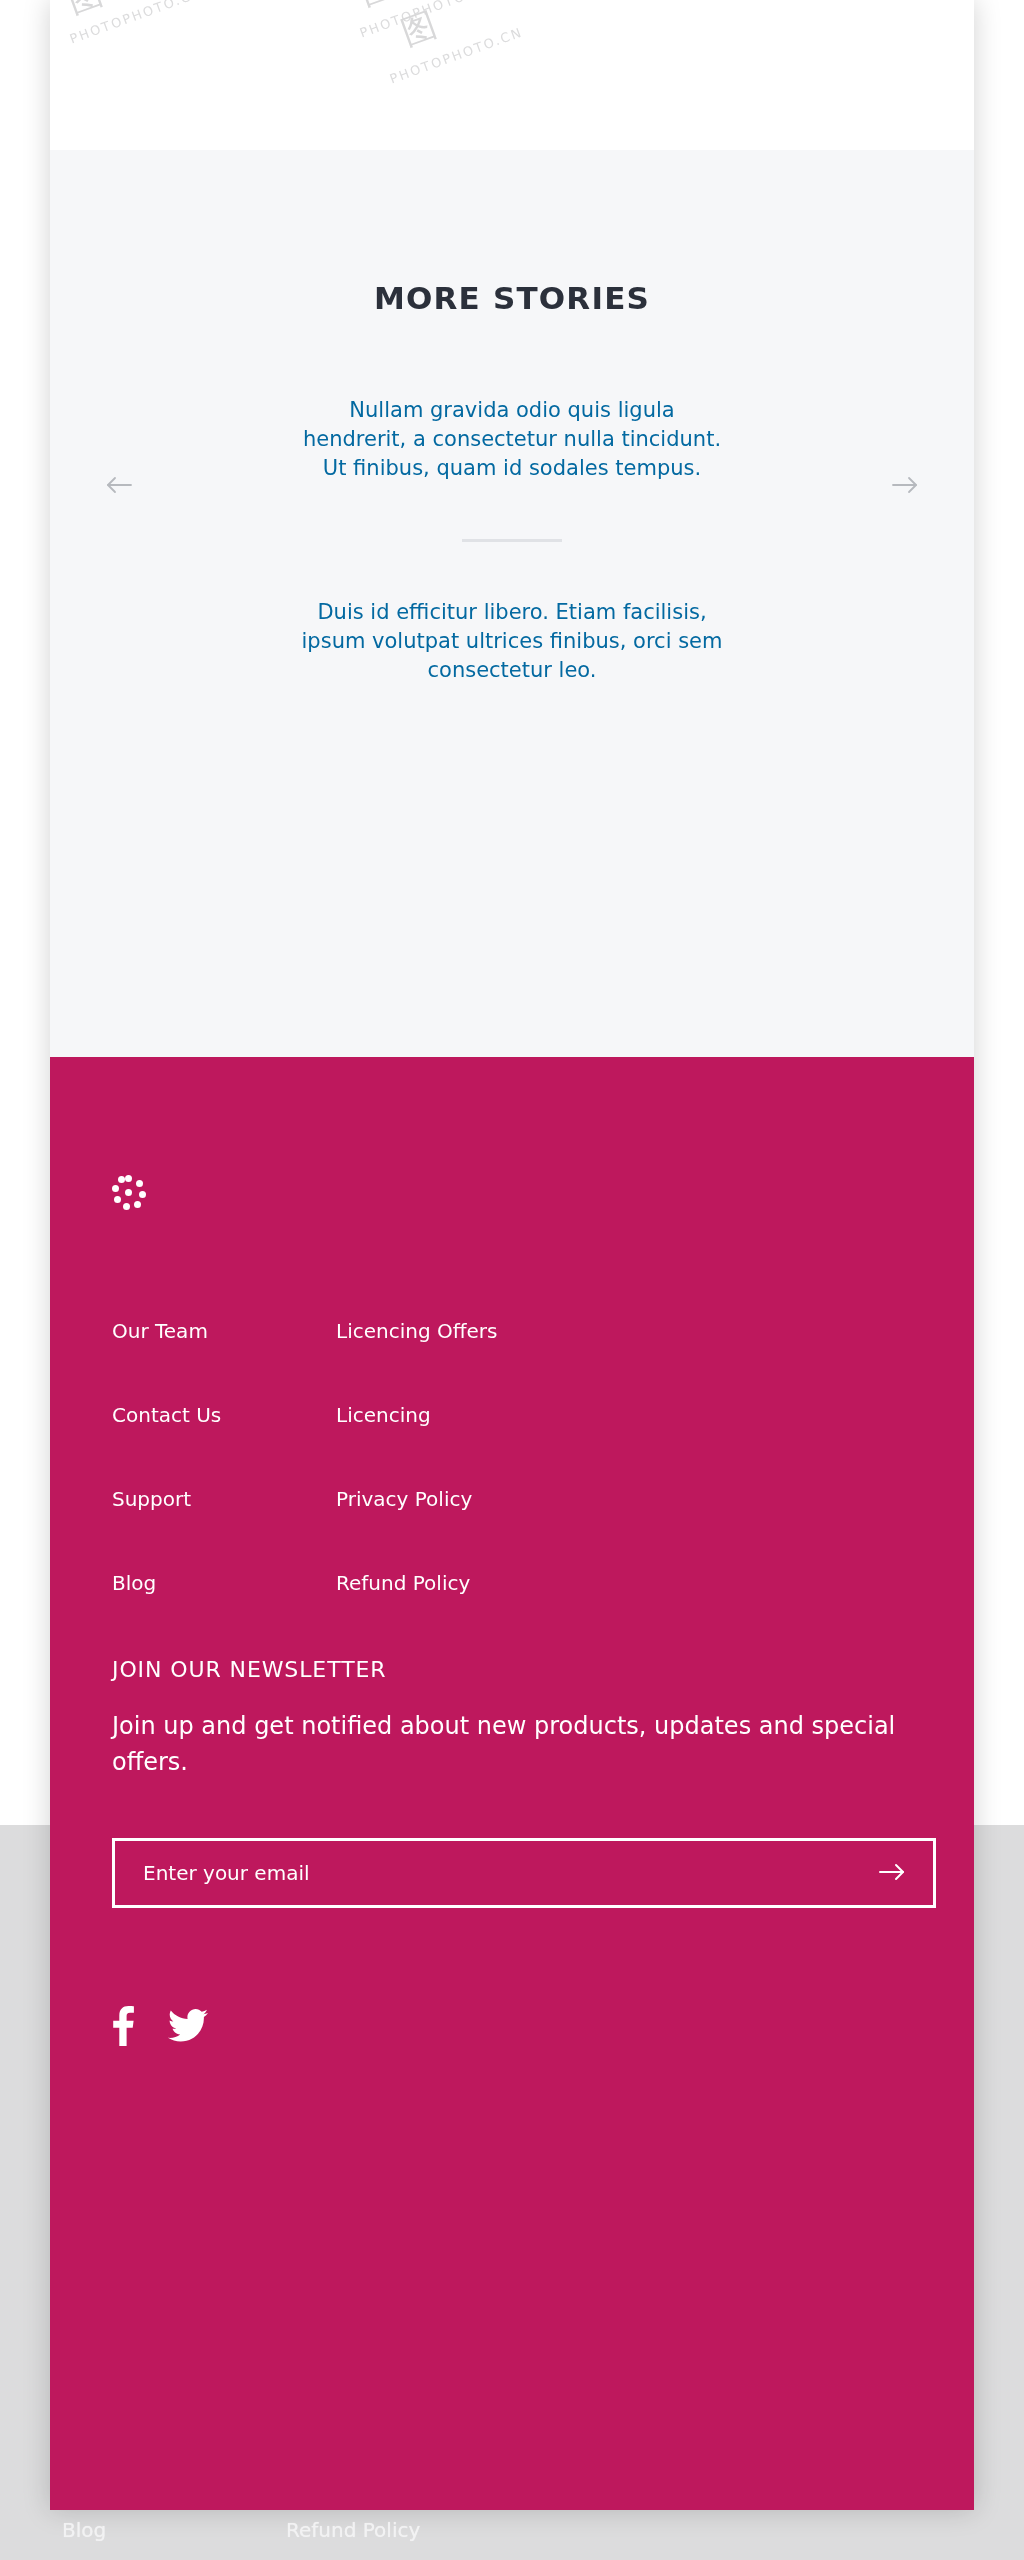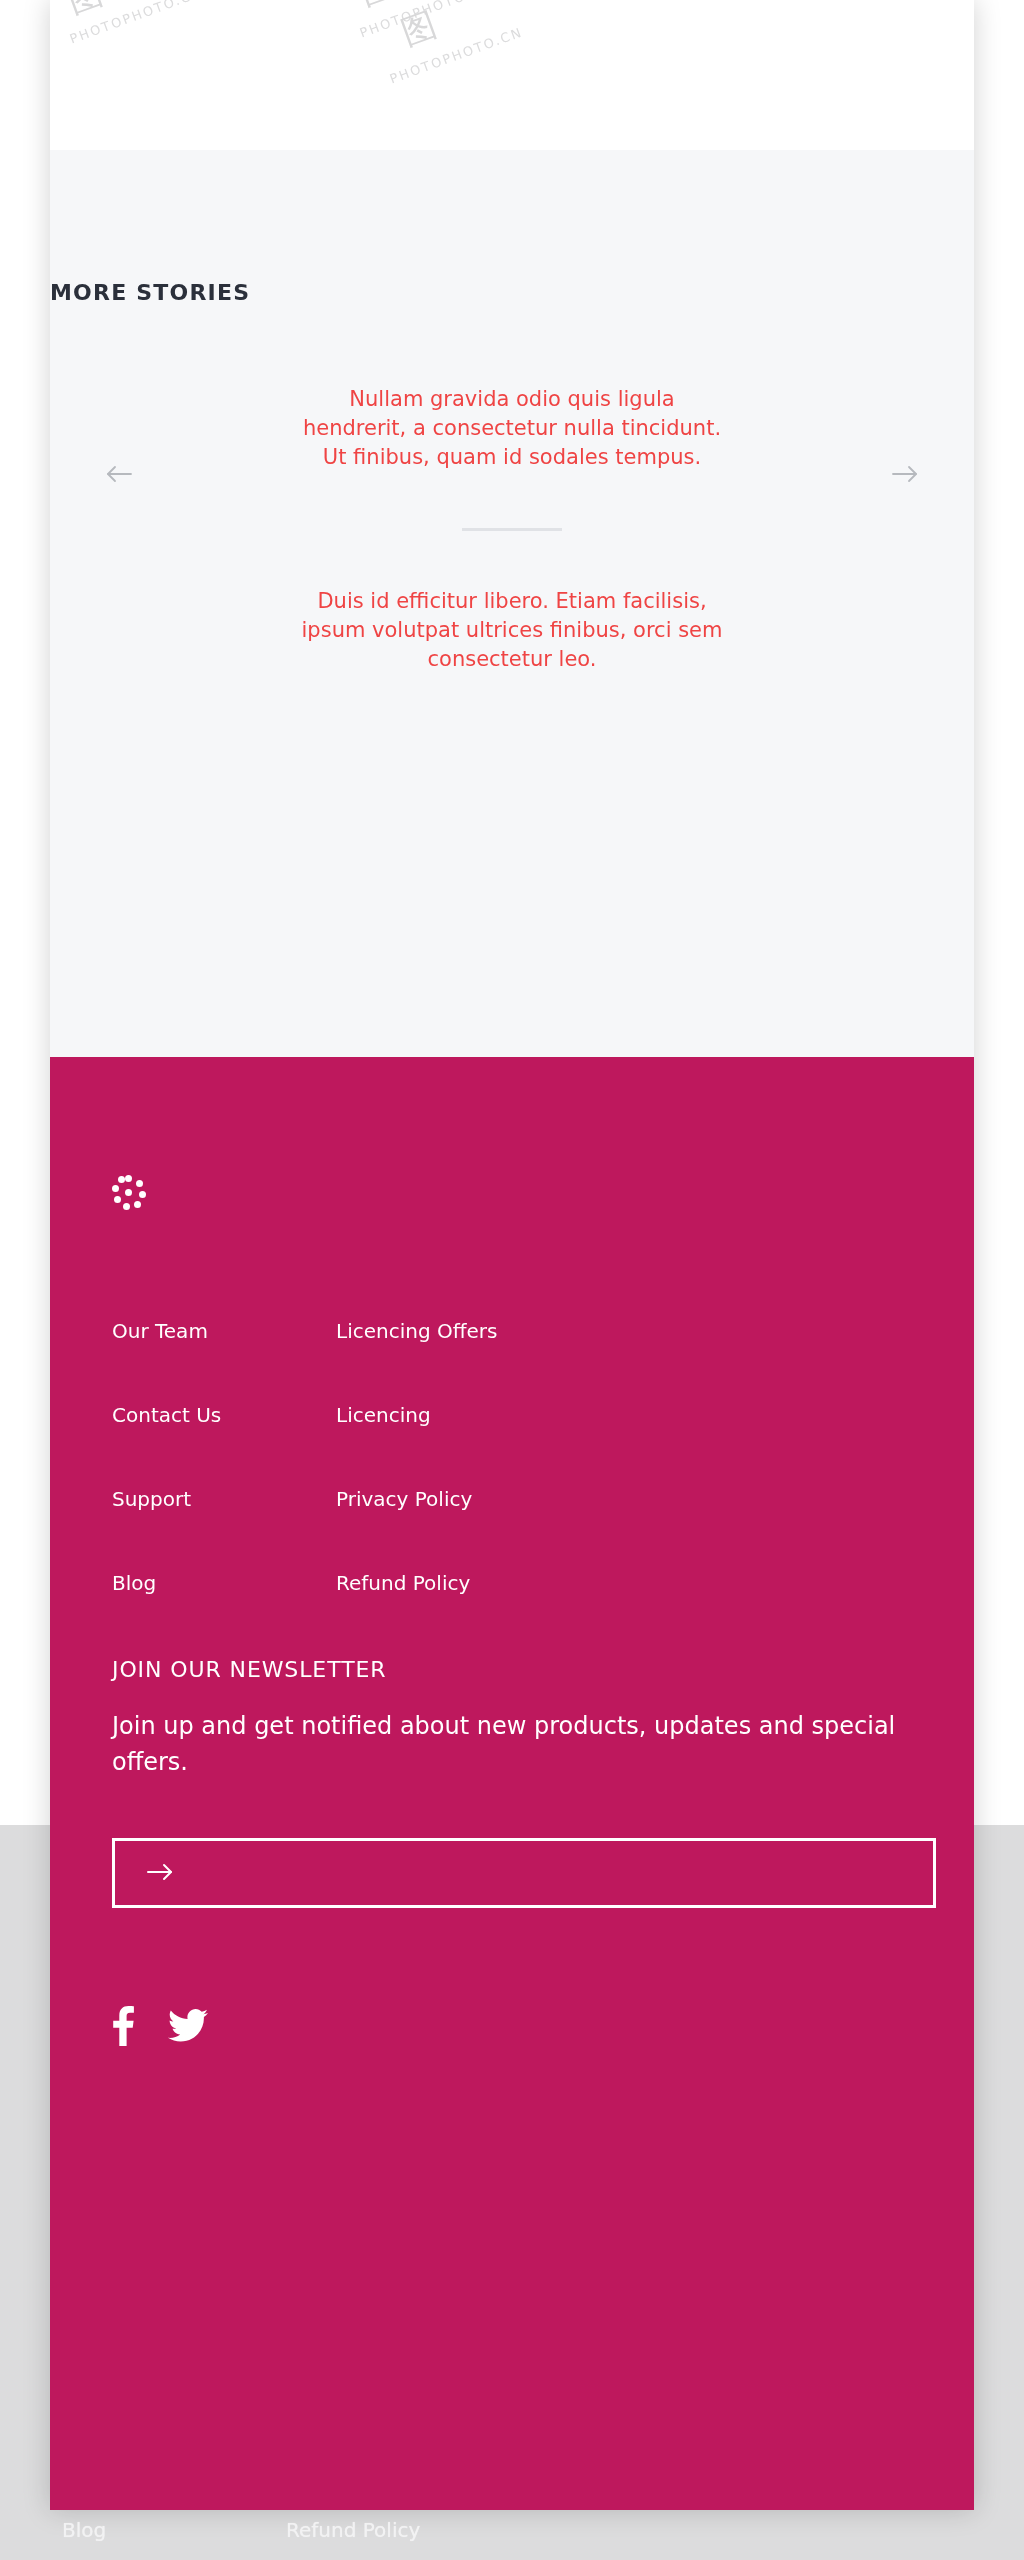--- a/index.html
+++ b/index.html
@@ -55,35 +55,35 @@
 
   
   .stories {
     position:relative;
     background:#f6f7f9;
     padding:0;
     height:907px;
     width:100%;
   }
   .stories-title {
-    text-align:left;
-    font-size:22px;
+    text-align:center;
+    font-size:31px;
     font-weight:700;
     letter-spacing:1.2px;
     color:#2b303b;
     padding-top:130px;
   }
   .carousel {
     position:relative;
     margin-top:80px;
     padding:0 120px;
   }
   .quote {
     text-align:center;
-    color:#ef4444;
+    color:#0369a1;
     font-size:21px;
     line-height:1.38;
     width:430px;
     margin:0 auto;
     font-weight:400;
   }
   .quote-divider {
     width:100px; height:3px;
     background:#e0e2e6;
     margin:56px auto;
@@ -268,20 +268,21 @@
         <a class="footer-link">Privacy Policy</a>
         <a class="footer-link">Refund Policy</a>
       </div>
     </nav>
 
     <div class="newsletter">
       <div class="newsletter-title">JOIN OUR NEWSLETTER</div>
       <p class="newsletter-copy">Join up and get notified about new products, updates and special offers.</p>
 
       <div class="email-row">
+        <input class="email-input" type="text" placeholder="Enter your email" style="">
         <button class="email-submit">
           <span>
             <svg width="26" height="20" viewBox="0 0 26 20" fill="none" stroke="currentColor" stroke-width="2" stroke-linecap="round" stroke-linejoin="round">
               <path d="M1 10 H24"></path>
                 <path d="M17 3 L24 10 L17 17"></path>
             </svg>
           </span>
         </button>
       </div>
     </div>

